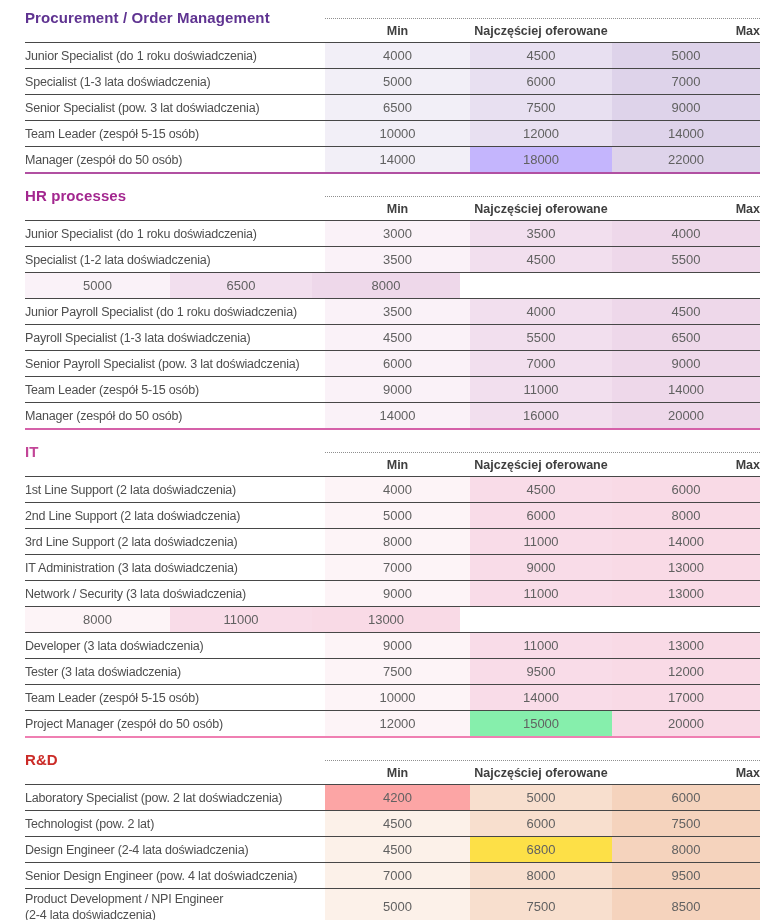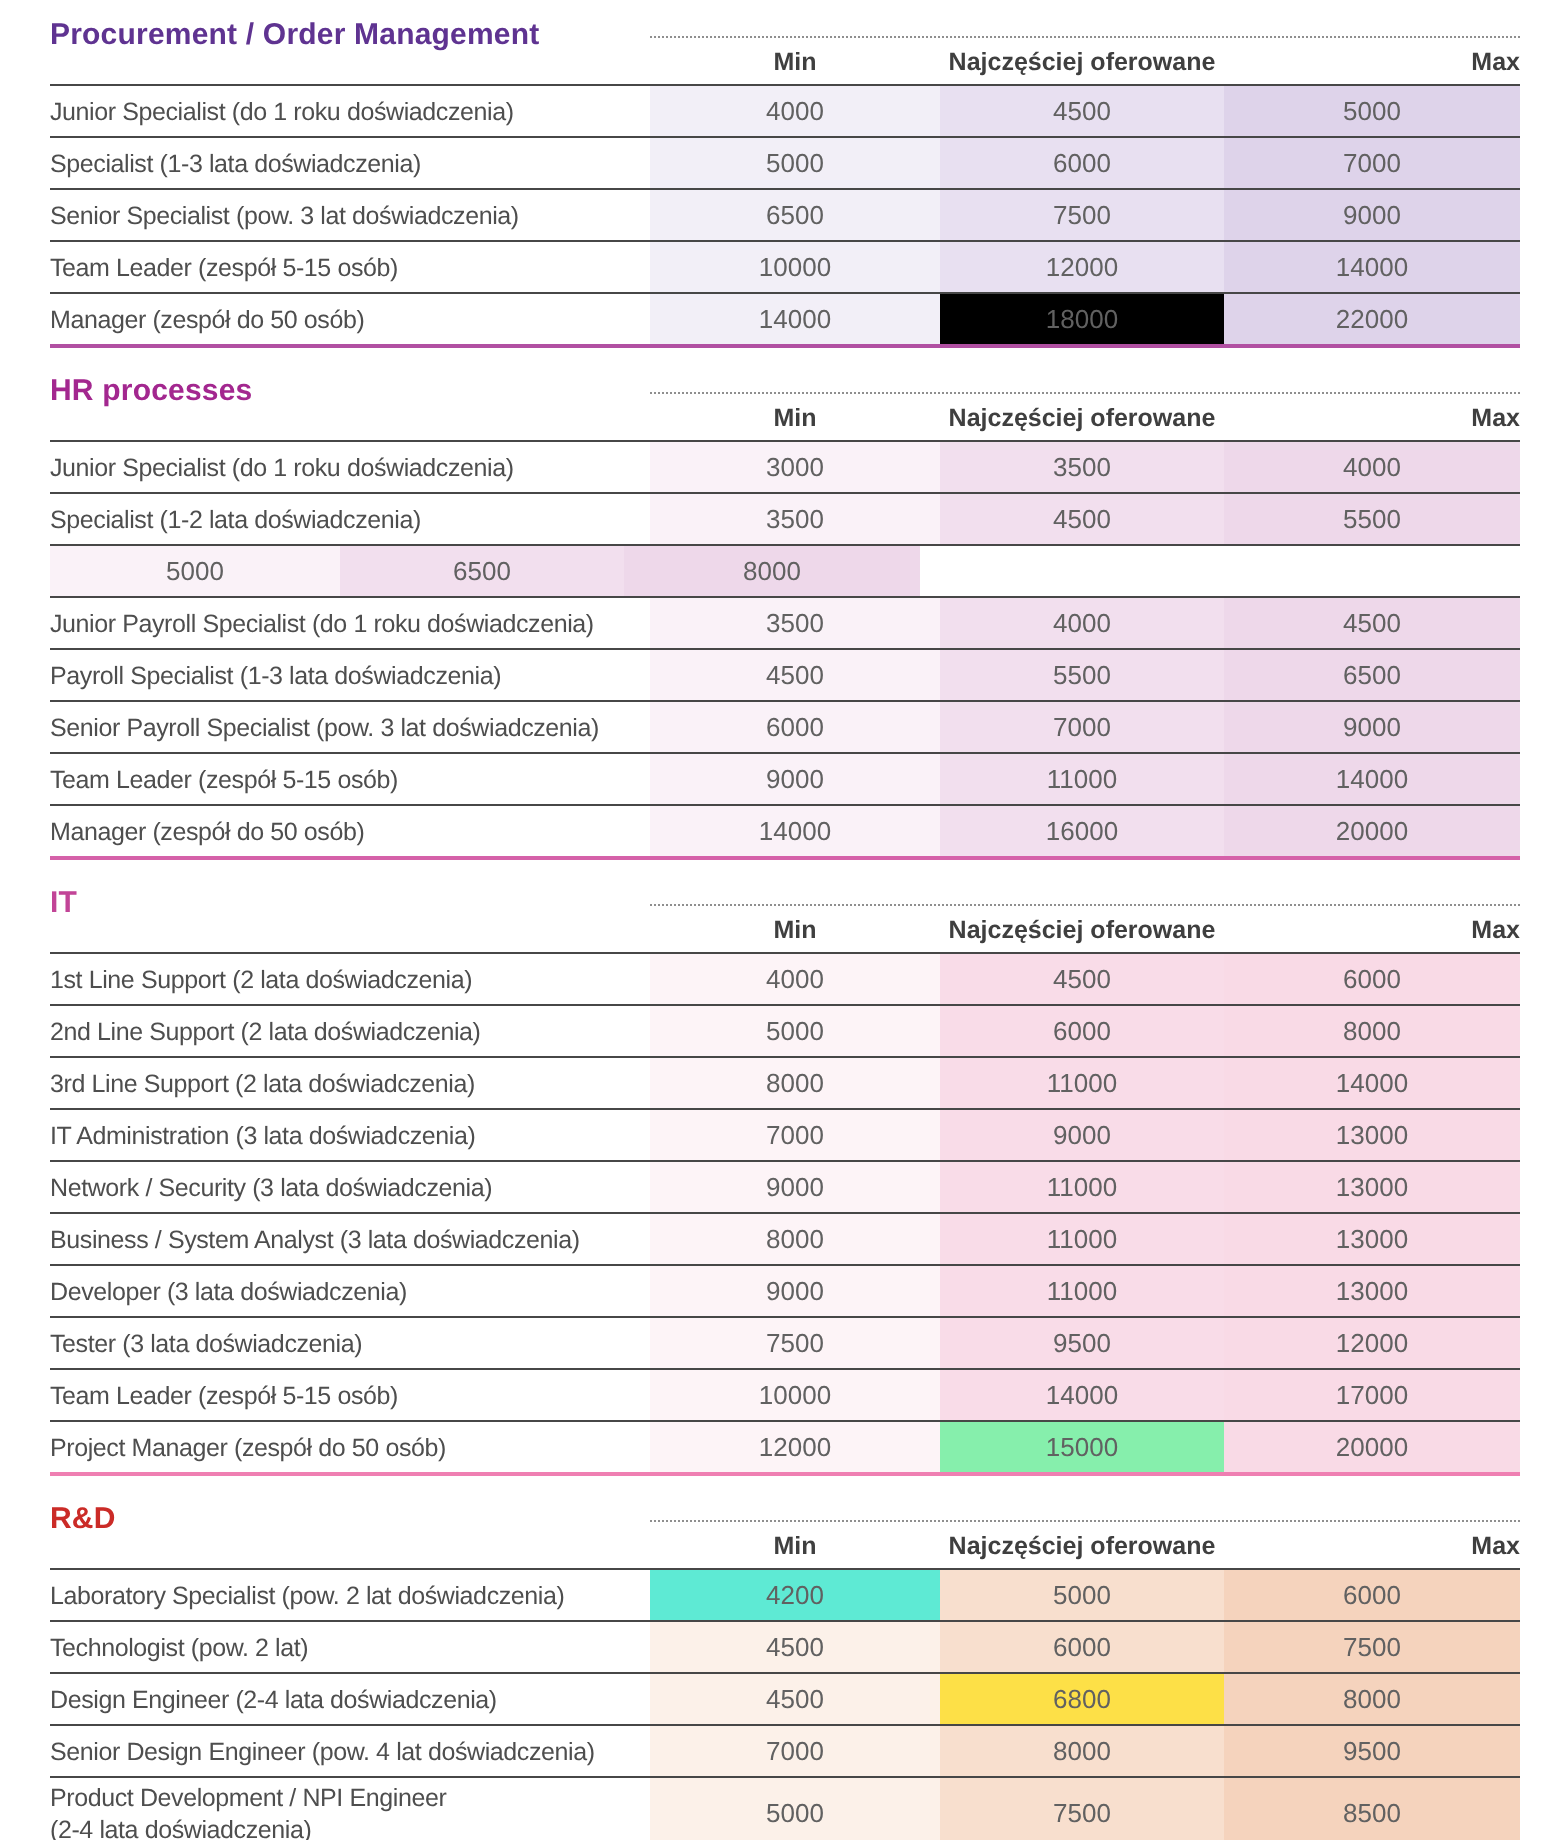--- a/index.html
+++ b/index.html
@@ -115,21 +115,21 @@
           </div>
           <div class="cell val c-min" style="background:#f2eff7">10000</div>
           <div class="cell val c-mode" style="background:#e8e0f1">12000</div>
           <div class="cell val c-max" style="background:#ded3ea">14000</div>
         </div>
         <div class="row">
           <div class="cell lbl">
             <div>Manager (zespół do 50 osób)</div>
           </div>
           <div class="cell val c-min" style="background:#f2eff7">14000</div>
-          <div class="cell val c-mode" style="background:#000000">18000</div>
+          <div class="cell val c-mode" style="background:#c4b5fd">18000</div>
           <div class="cell val c-max" style="background:#ded3ea">22000</div>
         </div>
       </div>
     </section>
     <section class="sec">
       <div class="head">
         <h2 class="title" style="color:#a3278f">HR processes</h2>
         <div class="headcols">
           <div class="hc c-min">Min</div>
           <div class="hc c-mode">Najczęściej oferowane</div>
@@ -244,23 +244,20 @@
         </div>
         <div class="row">
           <div class="cell lbl">
             <div>Network / Security (3 lata doświadczenia)</div>
           </div>
           <div class="cell val c-min" style="background:#fdf4f7">9000</div>
           <div class="cell val c-mode" style="background:#f9dce8">11000</div>
           <div class="cell val c-max" style="background:#f9dae6">13000</div>
         </div>
         <div class="row">
-          <div class="cell lbl">
-            <div>Business / System Analyst (3 lata doświadczenia)</div>
-          </div>
           <div class="cell val c-min" style="background:#fdf4f7">8000</div>
           <div class="cell val c-mode" style="background:#f9dce8">11000</div>
           <div class="cell val c-max" style="background:#f9dae6">13000</div>
         </div>
         <div class="row">
           <div class="cell lbl">
             <div>Developer (3 lata doświadczenia)</div>
           </div>
           <div class="cell val c-min" style="background:#fdf4f7">9000</div>
           <div class="cell val c-mode" style="background:#f9dce8">11000</div>
@@ -299,21 +296,21 @@
           <div class="hc c-min">Min</div>
           <div class="hc c-mode">Najczęściej oferowane</div>
           <div class="hc c-max">Max</div>
         </div>
       </div>
       <div class="rows" style="border-bottom-color: rgb(217, 95, 73);">
         <div class="row">
           <div class="cell lbl">
             <div>Laboratory Specialist (pow. 2 lat doświadczenia)</div>
           </div>
-          <div class="cell val c-min" style="background:#5eead4">4200</div>
+          <div class="cell val c-min" style="background:#fca5a5">4200</div>
           <div class="cell val c-mode" style="background:#f8dfce">5000</div>
           <div class="cell val c-max" style="background:#f5d3bd">6000</div>
         </div>
         <div class="row">
           <div class="cell lbl">
             <div>Technologist (pow. 2 lat)</div>
           </div>
           <div class="cell val c-min" style="background:#fcf1e9">4500</div>
           <div class="cell val c-mode" style="background:#f8dfce">6000</div>
           <div class="cell val c-max" style="background:#f5d3bd">7500</div>

